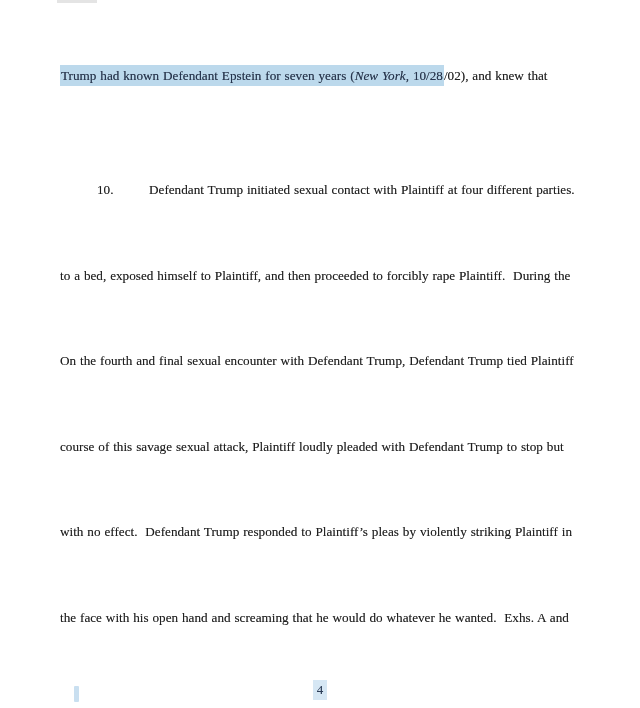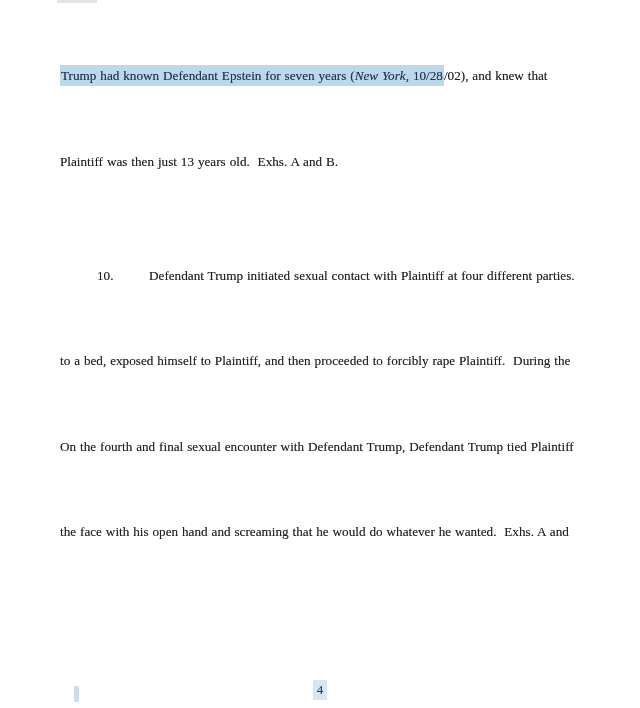--- a/index.html
+++ b/index.html
@@ -65,25 +65,26 @@
   }
 </style>
 </head>
 <body>
 
 <div class="page">
   <div class="scan-artifact-top"></div>
 
   <div class="text-body">
     <div class="line"><span class="hl"><span>Trump had known Defendant Epstein for seven years (</span><span class="it">New York,</span><span> 10/28</span></span><span>/02), and knew that</span></div>
-    <div class="line">Plaintiff was then just 13 years old.  Exhs. A and B.</div>
 
     <div class="line"><span class="num">10.</span><span>Defendant Trump initiated sexual contact with Plaintiff at four different parties.</span></div>
     <div class="line">to a bed, exposed himself to Plaintiff, and then proceeded to forcibly rape Plaintiff.  During the</div>
     <div class="line">On the fourth and final sexual encounter with Defendant Trump, Defendant Trump tied Plaintiff</div>
+    <div class="line">course of this savage sexual attack, Plaintiff loudly pleaded with Defendant Trump to stop but</div>
+    <div class="line">with no effect.  Defendant Trump responded to Plaintiff’s pleas by violently striking Plaintiff in</div>
     <div class="line">the face with his open hand and screaming that he would do whatever he wanted.  Exhs. A and</div>
     
 
     
     
     
 
     
     
     

